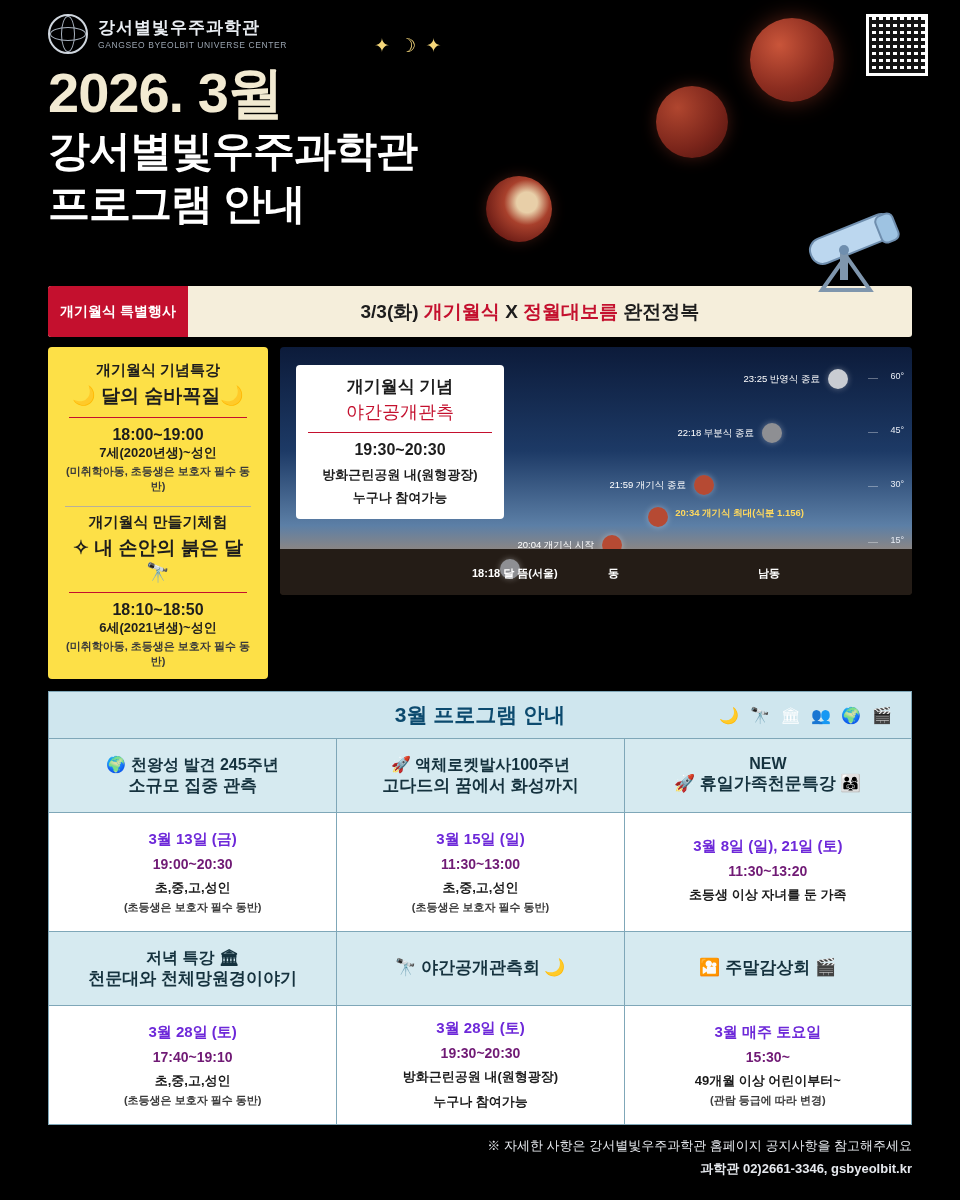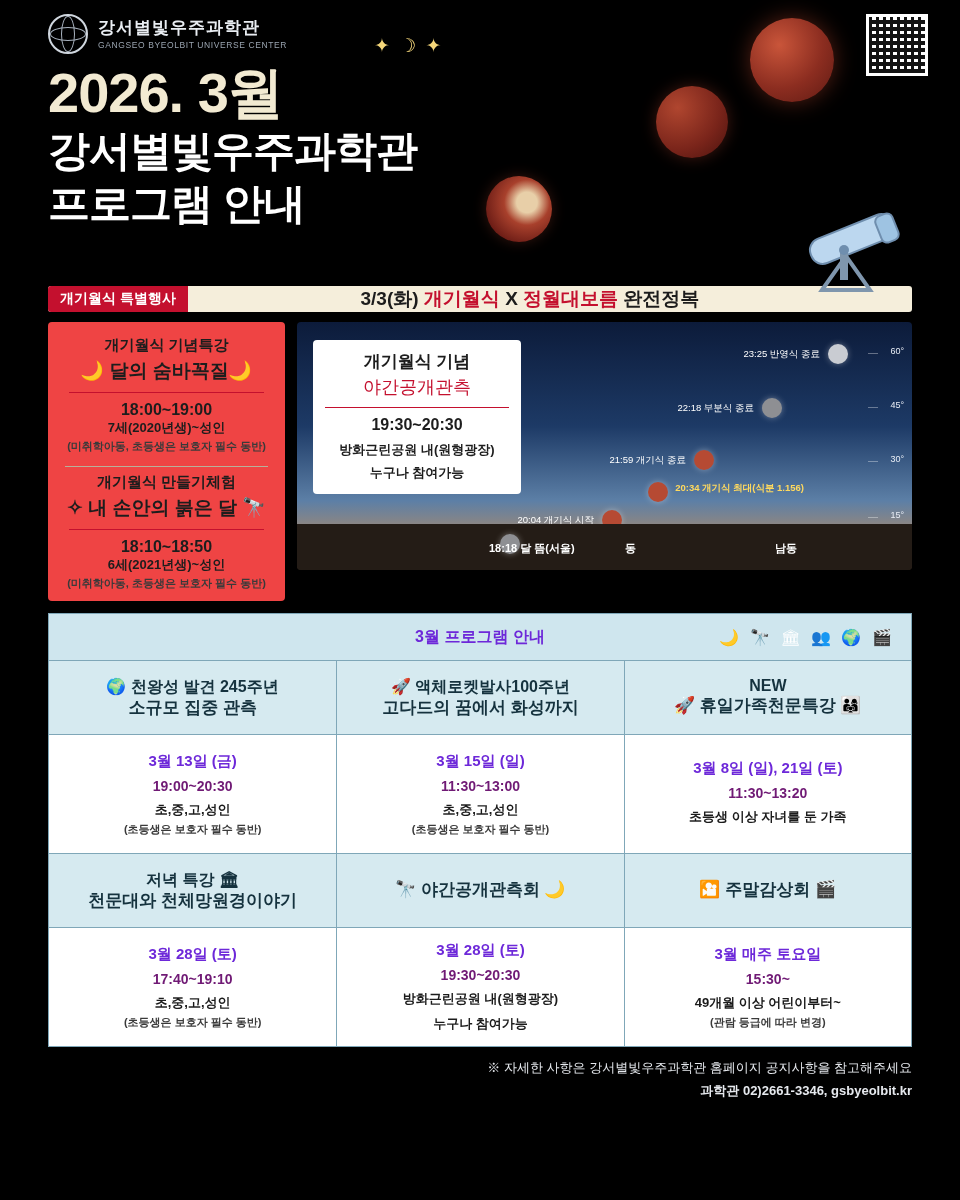--- a/index.html
+++ b/index.html
@@ -124,21 +124,21 @@
       linear-gradient(0deg, #000 50%, transparent 50%);
     background-size: 7px 7px, 7px 7px;
     opacity: 0.92;
   }
 
   
   .special-bar {
     margin: 6px 48px 0 48px;
     background: #f5eedb;
     border-radius: 3px;
-    height: 26px;
+    height: 51px;
     display: flex;
     align-items: center;
     overflow: hidden;
   }
   .special-tag {
     background: #c4102e;
     color: #ffffff;
     font-size: 14px;
     font-weight: bold;
     height: 100%;
@@ -156,22 +156,22 @@
   }
   .special-title .red { color: #c4102e; }
 
   
   .eclipse-row {
     display: flex;
     gap: 12px;
     margin: 10px 48px 0 48px;
   }
   .left-cards {
-    width: 237px;
-    background: #ef4444;
+    width: 220px;
+    background: #fde047;
     border-radius: 4px;
     padding: 10px 15px;
   }
   .mini-card { text-align: center; }
   .mini-card .mc-kicker {
     font-size: 15px;
     font-weight: bold;
     color: #1d1d1d;
     margin-top: 4px;
   }
@@ -285,23 +285,23 @@
   }
   .prog-header {
     background: #cfe6ee;
     height: 46px;
     display: flex;
     align-items: center;
     justify-content: center;
     position: relative;
   }
   .prog-header-title {
-    font-size: 16px;
-    font-weight: bold;
-    color: #6d28d9;
+    font-size: 21px;
+    font-weight: bold;
+    color: #0c4a6e;
   }
   .prog-header-icons {
     position: absolute;
     right: 16px;
     font-size: 16px;
     letter-spacing: 3px;
   }
   .grid {
     display: grid;
     grid-template-columns: 1fr 1fr 1fr;

